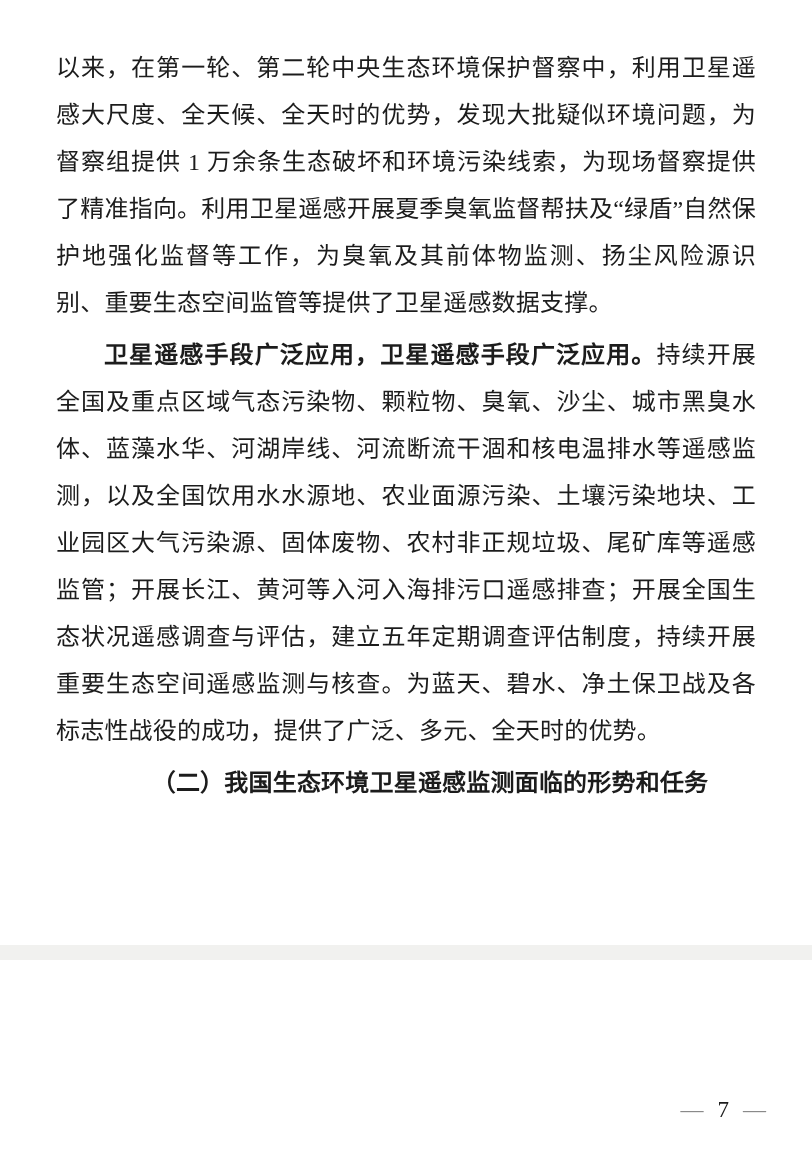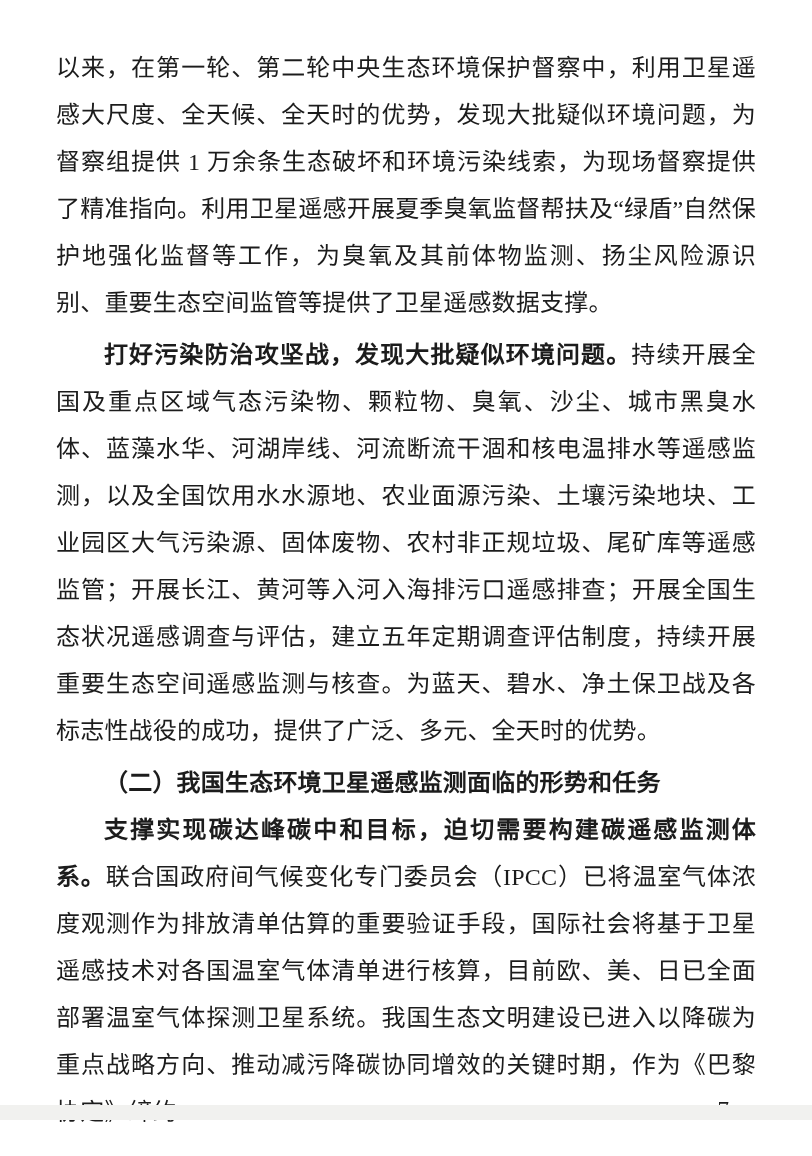--- a/index.html
+++ b/index.html
@@ -7,21 +7,21 @@
   html, body {
     width: 812px;
     height: 1156px;
     background: #ffffff;
     overflow: hidden;
   }
 
   .page {
     position: relative;
     width: 812px;
-    height: 1120px;
+    height: 960px;
     background: #ffffff;
     font-family: "Liberation Serif", "DejaVu Serif", serif;
     color: #1c1c1c;
   }
 
   .content {
     position: absolute;
     left: 56px;
     top: 45px;
     width: 700px;
@@ -43,21 +43,21 @@
   .lead {
     font-weight: 700;
   }
 
   .heading {
     font-size: 24px;
     font-weight: 700;
     text-indent: 2em;
     line-height: 47px;
     margin-top: 5px;
-    text-align: left;
+    text-align: center;
   }
 
   .pagenum {
     position: absolute;
     top: 1096px;
     right: 46px;
     font-size: 23px;
     line-height: 28px;
     white-space: nowrap;
     color: #222222;
@@ -84,25 +84,24 @@
 </style>
 </head>
 <body>
 
 <div class="page">
 
   <main class="content">
 
     <p class="para"><span>以来，在第一轮、第二轮中央生态环境保护督察中，利用卫星遥感大尺度、全天候、全天时的优势，发现大批疑似环境问题，为督察组提供 1 万余条生态破坏和环境污染线索，为现场督察提供了精准指向。利用卫星遥感开展夏季臭氧监督帮扶及“绿盾”自然保护地强化监督等工作，为臭氧及其前体物监测、扬尘风险源识别、重要生态空间监管等提供了卫星遥感数据支撑。</span></p>
 
-    <p class="para indent sp"><span class="lead">打好污染防治攻坚战，发现大批疑似环境问题。</span><span>持续开展全国及重点区域气态污染物、颗粒物、臭氧、沙尘、城市黑臭水体、蓝藻水华、河湖岸线、河流断流干涸和核电温排水等遥感监测，以及全国饮用水水源地、农业面源污染、土壤污染地块、工业园区大气污染源、固体废物、农村非正规垃圾、尾矿库等遥感监管；开展长江、黄河等入河入海排污口遥感排查；开展全国生态状况遥感调查与评估，建立五年定期调查评估制度，持续开展重要生态空间遥感监测与核查。为蓝天、碧水、净土保卫战及各标志性战役的成功，提供了广泛、多元、全天时的优势。</span></p>
+    <p class="para indent sp"><span class="lead">卫星遥感手段广泛应用，卫星遥感手段广泛应用。</span><span>持续开展全国及重点区域气态污染物、颗粒物、臭氧、沙尘、城市黑臭水体、蓝藻水华、河湖岸线、河流断流干涸和核电温排水等遥感监测，以及全国饮用水水源地、农业面源污染、土壤污染地块、工业园区大气污染源、固体废物、农村非正规垃圾、尾矿库等遥感监管；开展长江、黄河等入河入海排污口遥感排查；开展全国生态状况遥感调查与评估，建立五年定期调查评估制度，持续开展重要生态空间遥感监测与核查。为蓝天、碧水、净土保卫战及各标志性战役的成功，提供了广泛、多元、全天时的优势。</span></p>
 
     <h2 class="heading">（二）我国生态环境卫星遥感监测面临的形势和任务</h2>
 
-    <p class="para indent"><span class="lead">支撑实现碳达峰碳中和目标，迫切需要构建碳遥感监测体系。</span><span>联合国政府间气候变化专门委员会（IPCC）已将温室气体浓度观测作为排放清单估算的重要验证手段，国际社会将基于卫星遥感技术对各国温室气体清单进行核算，目前欧、美、日已全面部署温室气体探测卫星系统。我国生态文明建设已进入以降碳为重点战略方向、推动减污降碳协同增效的关键时期，作为《巴黎协定》缔约</span></p>
 
   </main>
 
   <footer class="pagenum">
     <span class="dash">—</span><span class="num">7</span><span class="dash">—</span>
   </footer>
 
   <div class="scan-edge"></div>
 
 </div>

